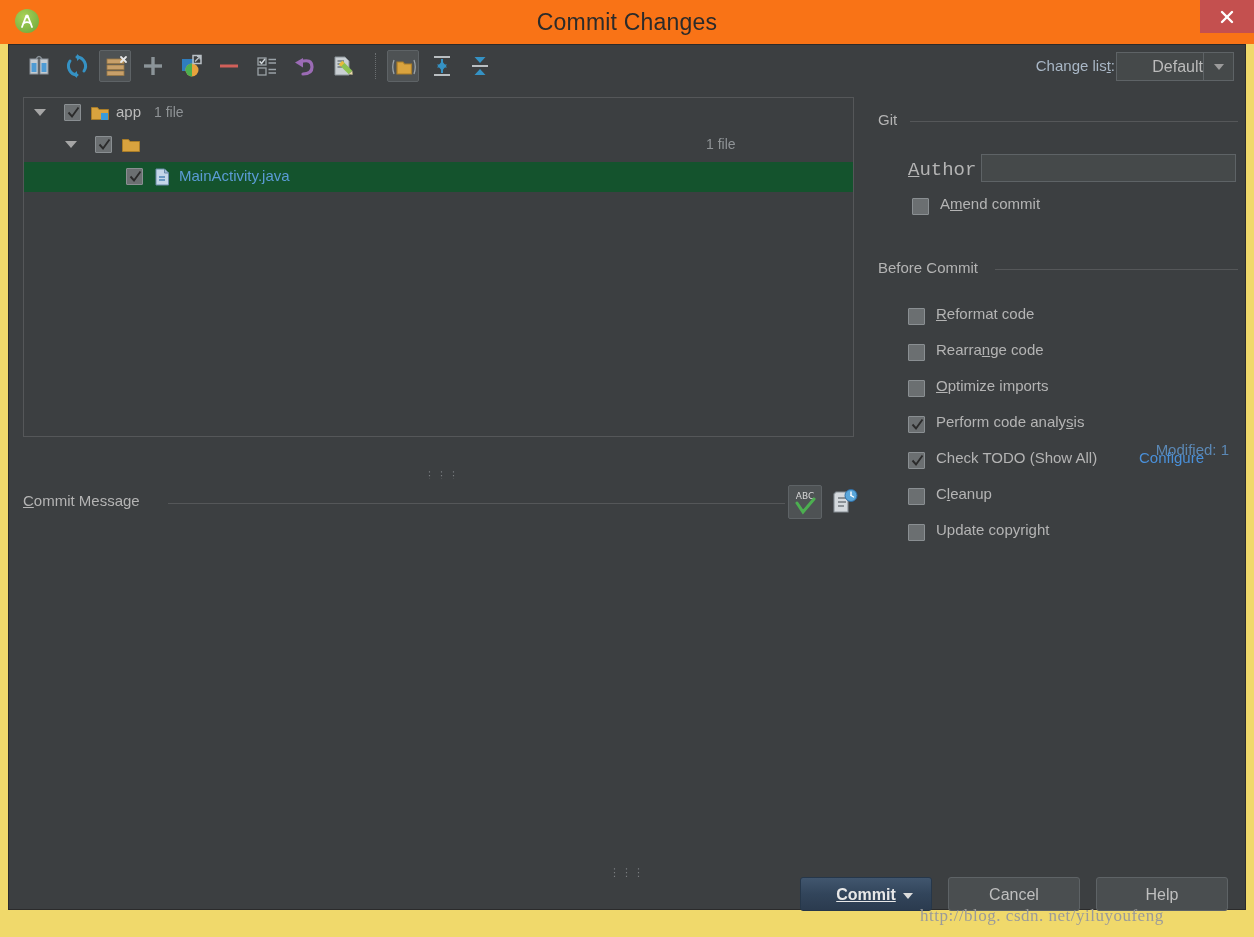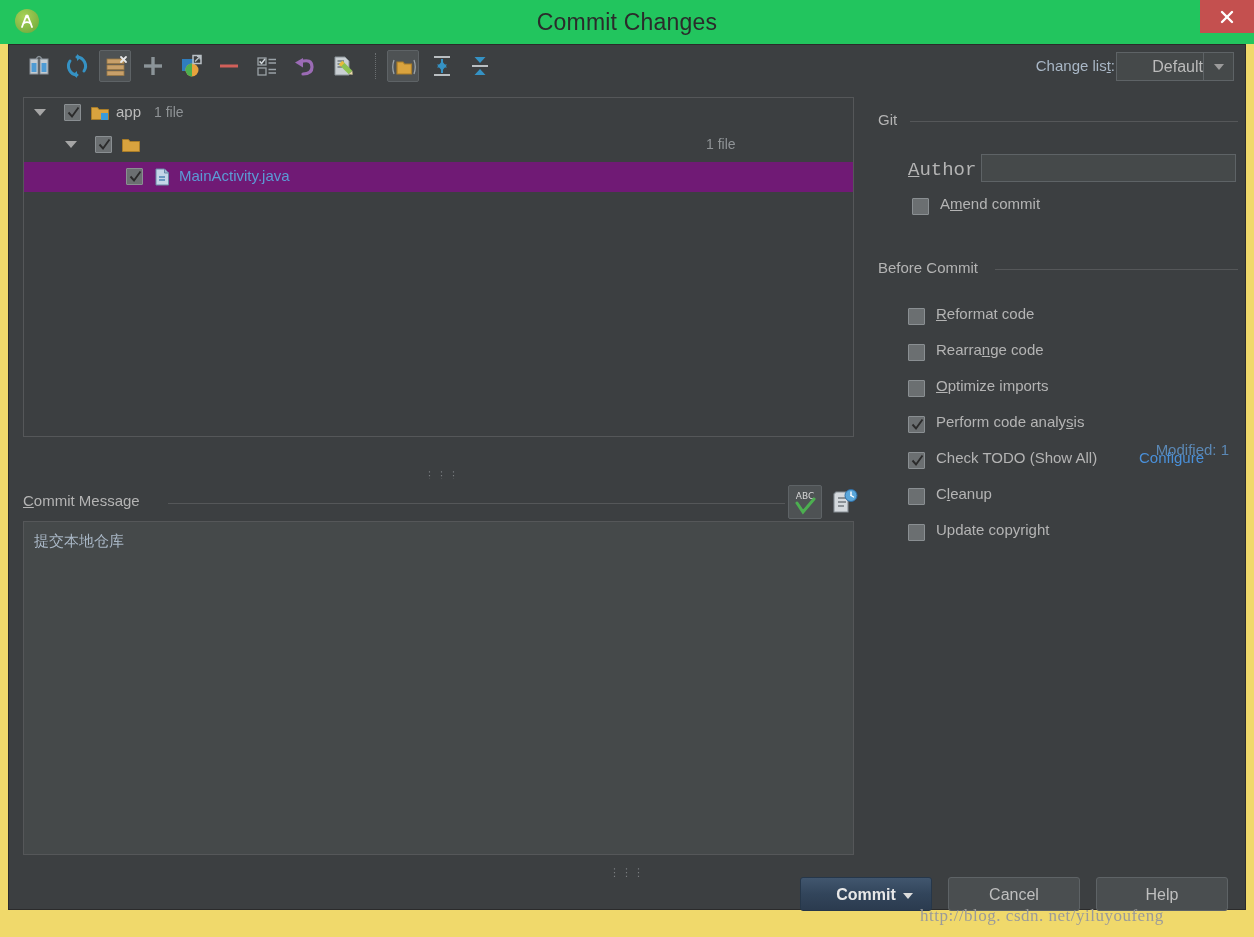--- a/index.html
+++ b/index.html
@@ -12,21 +12,21 @@
   body {
     background: #f0d96b;
     position: relative;
   }
 
   
   #titlebar {
     position: absolute;
     left: 0; top: 0;
     width: 1254px; height: 44px;
-    background: #22c55e;
+    background: #f97316;
   }
   #app-icon {
     position: absolute;
     left: 12px; top: 6px;
     width: 30px; height: 30px;
   }
   #app-icon .circle {
     position: absolute;
     left: 3px; top: 3px;
     width: 24px; height: 24px;
@@ -140,21 +140,21 @@
     background: #3c3f41;
     border: 1px solid #555759;
     overflow: hidden;
   }
   .tree-row {
     position: absolute;
     left: 0;
     width: 829px; height: 30px;
     cursor: pointer;
   }
-  .tree-row.selected { background: #701a75; }
+  .tree-row.selected { background: #14532d; }
   .tw {
     position: absolute;
     top: 11px;
     width: 0; height: 0;
     border-left: 6px solid transparent;
     border-right: 6px solid transparent;
     border-top: 7px solid #a6a6a6;
     cursor: pointer;
   }
   .cbx {
@@ -375,20 +375,21 @@
     text-align: center;
     line-height: 33px;
   }
   #btn-commit {
     left: 791px;
     width: 132px;
     background: linear-gradient(180deg, #41566e 0%, #32455b 50%, #2b3b4f 100%);
     border: 1px solid #26374a;
     color: #e8e8e8;
     font-weight: bold;
+    text-decoration: underline;
   }
   #btn-commit .caret {
     position: absolute;
     right: 18px; top: 15px;
     width: 0; height: 0;
     border-left: 5px solid transparent;
     border-right: 5px solid transparent;
     border-top: 6px solid #dcdcdc;
   }
   #btn-cancel {
@@ -663,23 +664,20 @@
         </g>
         <circle cx="21" cy="8.5" r="6" fill="#5aa7db" stroke="#2f6ea5" stroke-width="1"></circle>
         <g stroke="#ffffff" stroke-width="1.4" stroke-linecap="round">
           <line x1="21" y1="5" x2="21" y2="8.5"></line>
           <line x1="21" y1="8.5" x2="23.6" y2="10"></line>
         </g>
       </svg>
     </div>
   </div>
 
-  <div id="cm-textarea">
-    <div id="cm-text">提交本地仓库</div>
-  </div>
 
   <div id="splitter-h2">⋮⋮⋮⋮⋮</div>
 
   <div id="right-panel">
 
     <div class="grp-title" style="left:14px;top:14px;">Git</div>
     <div class="grp-line" style="left:46px;top:24px;width:328px;"></div>
 
     <div id="author-label">
       <u>A</u><span>uthor:</span>

